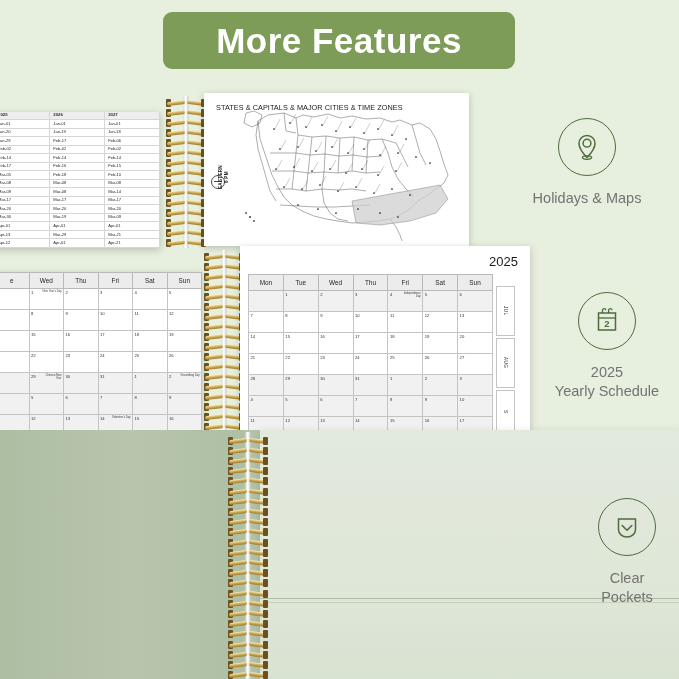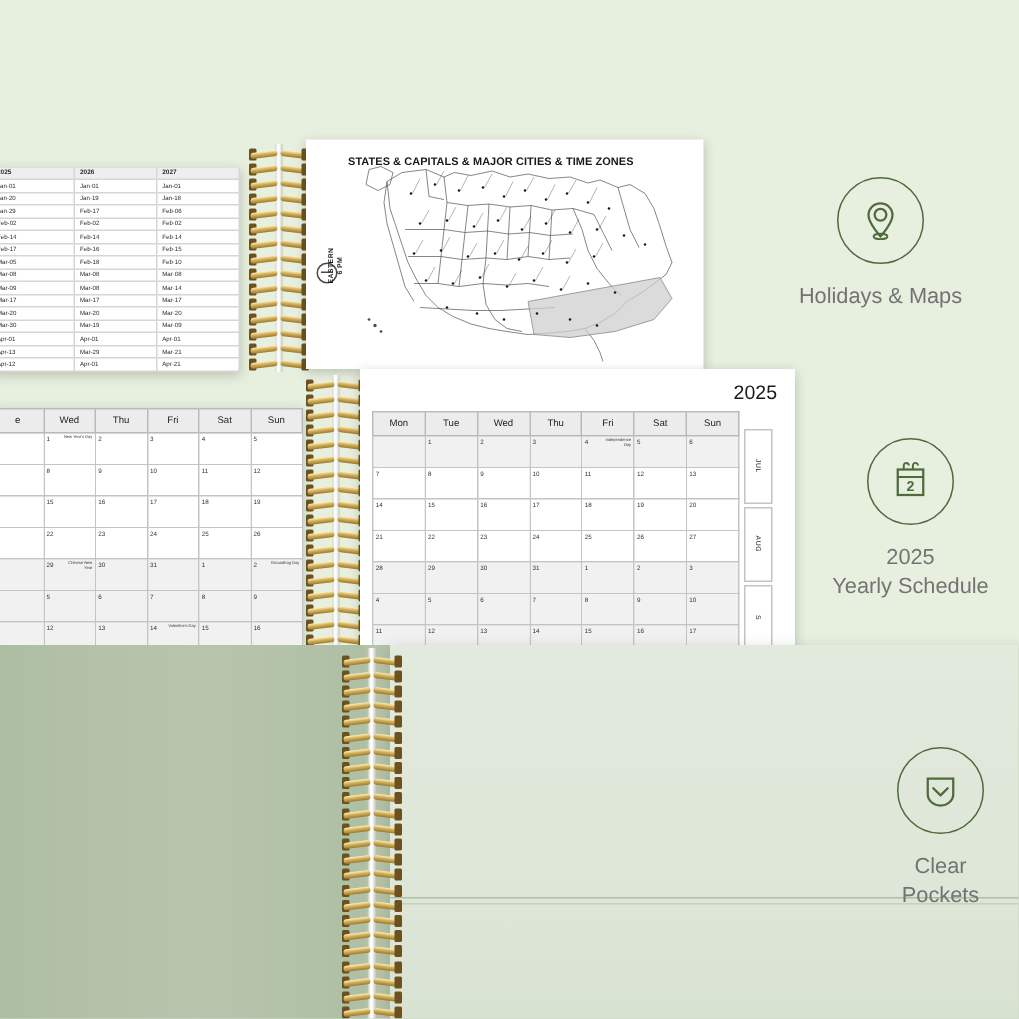--- a/index.html
+++ b/index.html
@@ -57,22 +57,22 @@
   table.dates th,table.dates td{
     font-size:4.1px;color:#2b2b2b;padding:0 0 0 3px;
     border-bottom:.5px solid #d6d6d6;border-right:.5px solid #d6d6d6;
     text-align:left;font-weight:normal;line-height:1;height:7.1px;
   }
   table.dates th{background:#eeeeee;font-weight:bold;font-size:4.3px;}
 
   
   .mappage{left:204px;top:93px;width:265px;height:153px;}
   .map-title{
-    position:absolute;left:28px;top:10px;
-    font-size:7.3px;font-weight:bold;color:#16181a;letter-spacing:.05px;
+    position:absolute;left:12px;top:10px;
+    font-size:7.3px;font-weight:normal;color:#16181a;letter-spacing:.05px;
     white-space:nowrap;
   }
   .tz-label{
     position:absolute;left:14px;top:72px;
     font-size:4.6px;font-weight:bold;color:#1d1d1d;
     writing-mode:vertical-rl;transform:rotate(180deg);
     letter-spacing:.3px;text-align:center;line-height:1.25;
   }
   .tz-circle{
     position:absolute;left:7px;top:82px;width:12px;height:12px;
@@ -136,20 +136,23 @@
   }
   .flabel{
     margin-top:13px;font-size:14.5px;color:#737373;line-height:1.28;font-weight:normal;
   }
 </style>
 </head>
 <body>
 
 <div id="stage">
 
+  <div class="banner">
+    <span class="banner-text">More Features</span>
+  </div>
 
   <div class="paper paper-shadow datepage">
     <table class="dates">
       <thead>
           <tr id="dates-head">
             <th>2025</th>
             <th>2026</th>
             <th>2027</th>
           </tr>
         </thead>

